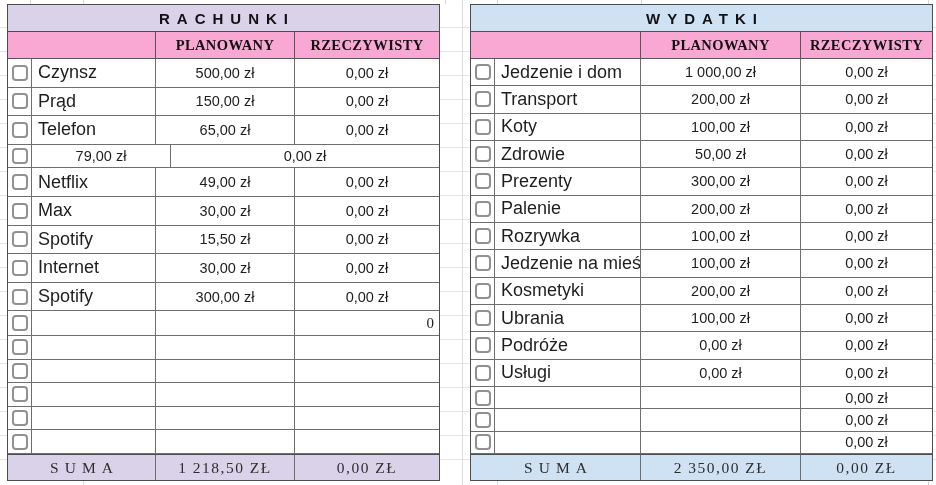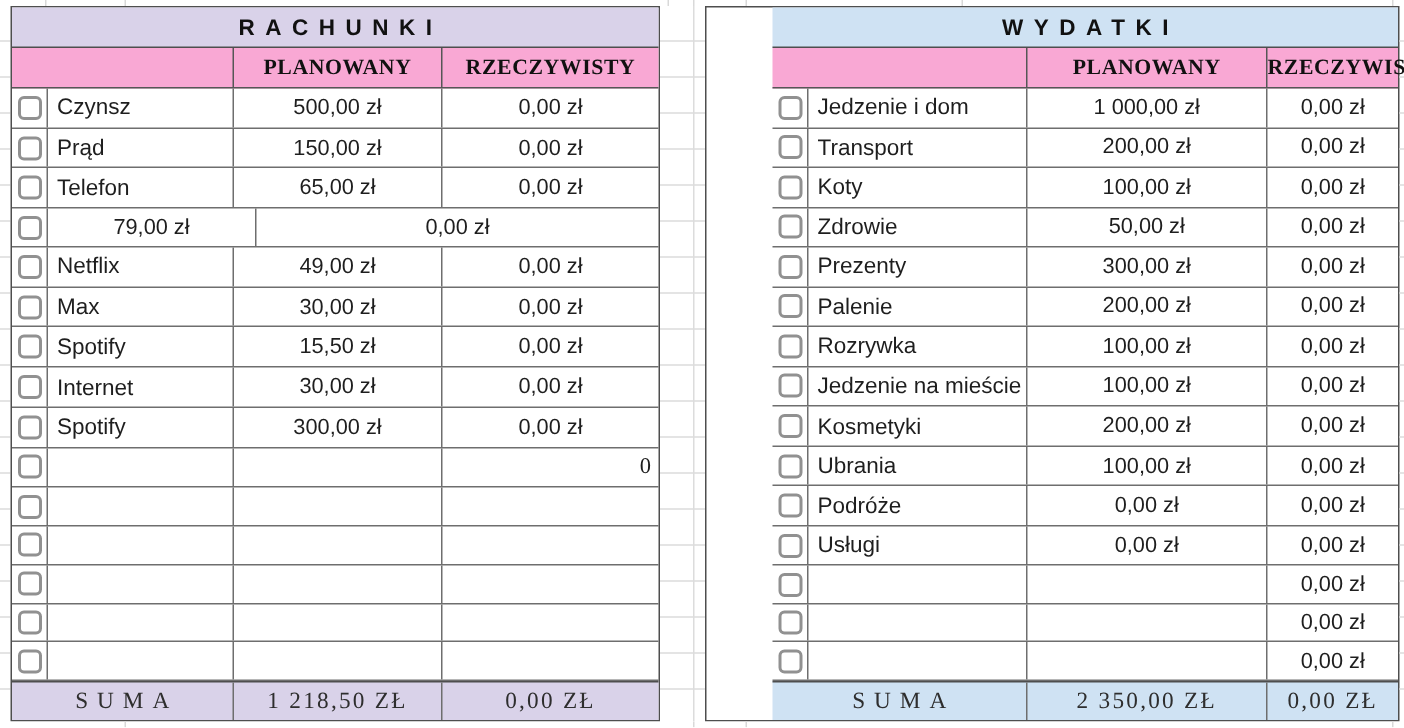--- a/index.html
+++ b/index.html
@@ -54,21 +54,21 @@
   }
 
   
   .sheet-table {
     display: flex;
     flex-direction: column;
     border: 1px solid #4e4e4e;
     background: #ffffff;
   }
   .t-left  { width: 433px; }
-  .t-right { width: 463px; padding-left: 44px; }
+  .t-right { width: 463px; }
 
   .title-band {
     height: 27px;
     flex: 0 0 27px;
     display: flex;
     align-items: center;
     justify-content: center;
     font-family: "Liberation Sans", sans-serif;
     font-weight: 700;
     font-size: 15px;
@@ -112,21 +112,21 @@
   .cb-cell { justify-content: center; border-right: 1px solid #6e6e6e; }
   .checkbox {
     width: 16px; height: 16px;
     border: 2px solid #919191;
     border-radius: 4px;
     background: #ffffff;
   }
 
   .name-cell {
     padding-left: 6px;
-    font-size: 15px;
+    font-size: 18px;
     color: #1e1e1e;
     border-right: 1px solid #6e6e6e;
     white-space: nowrap;
     overflow: hidden;
   }
   .amount-cell {
     justify-content: center;
     font-size: 14.5px;
     color: #1e1e1e;
   }

